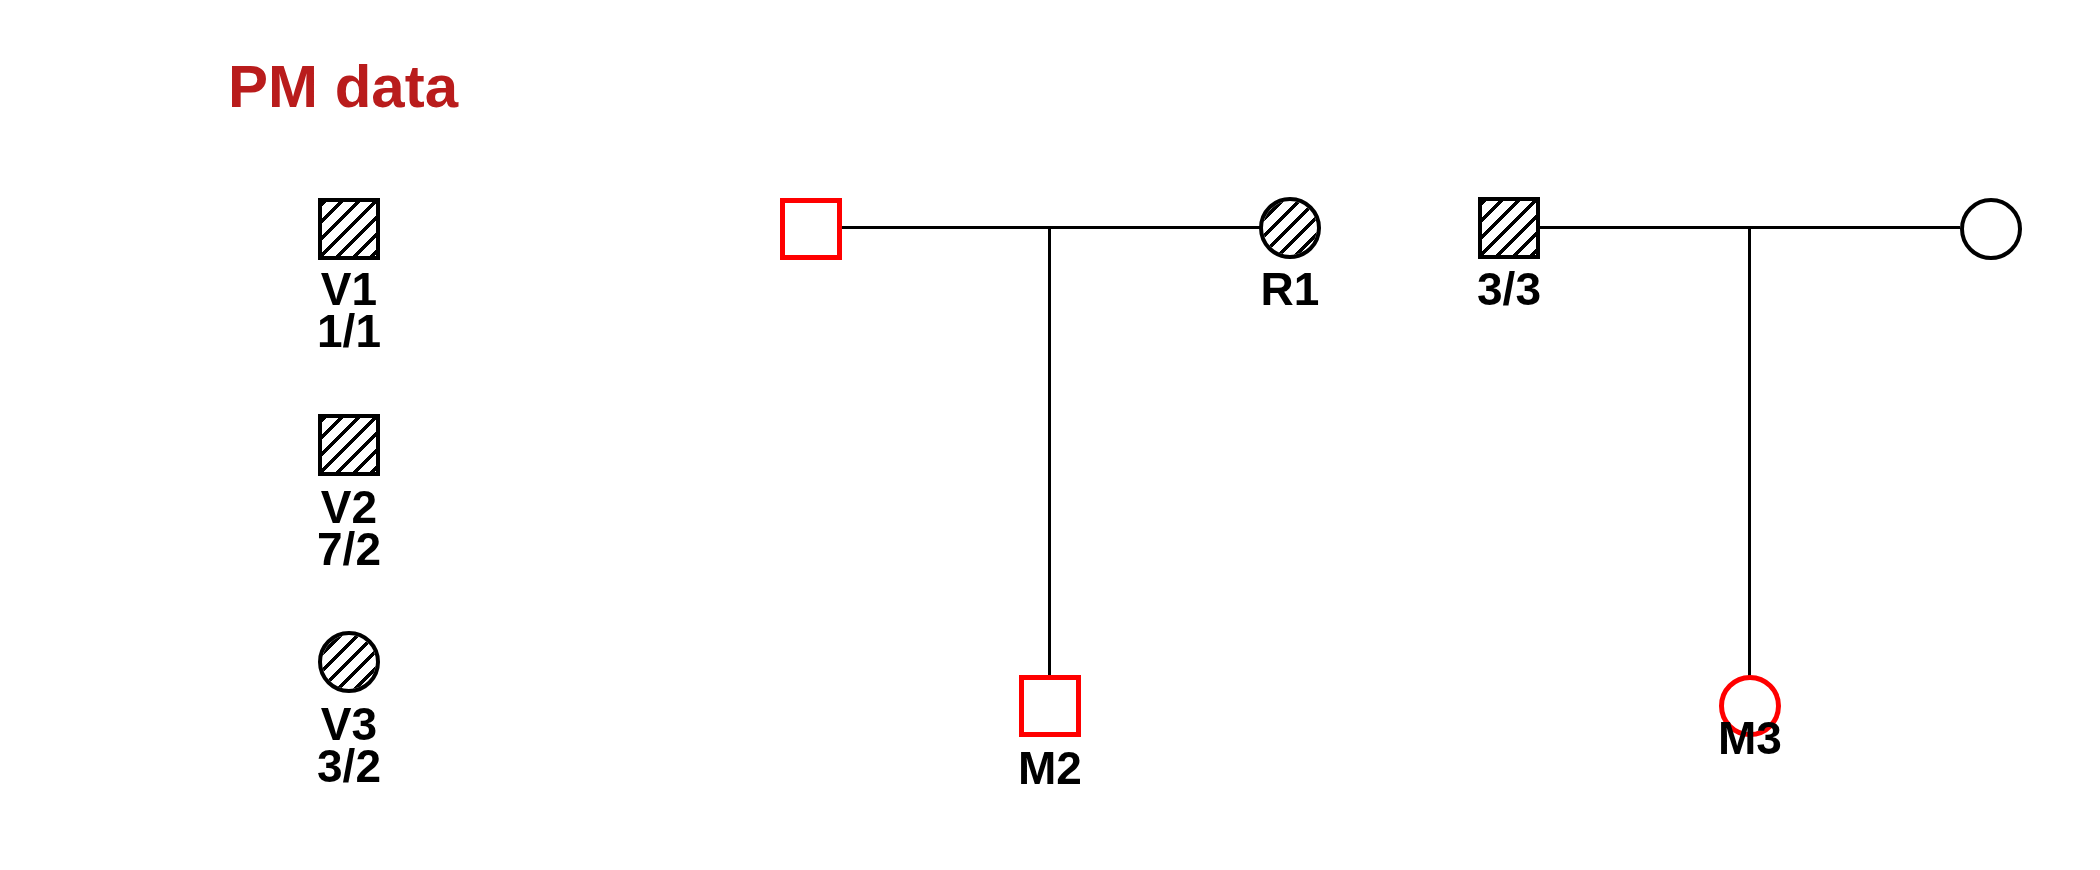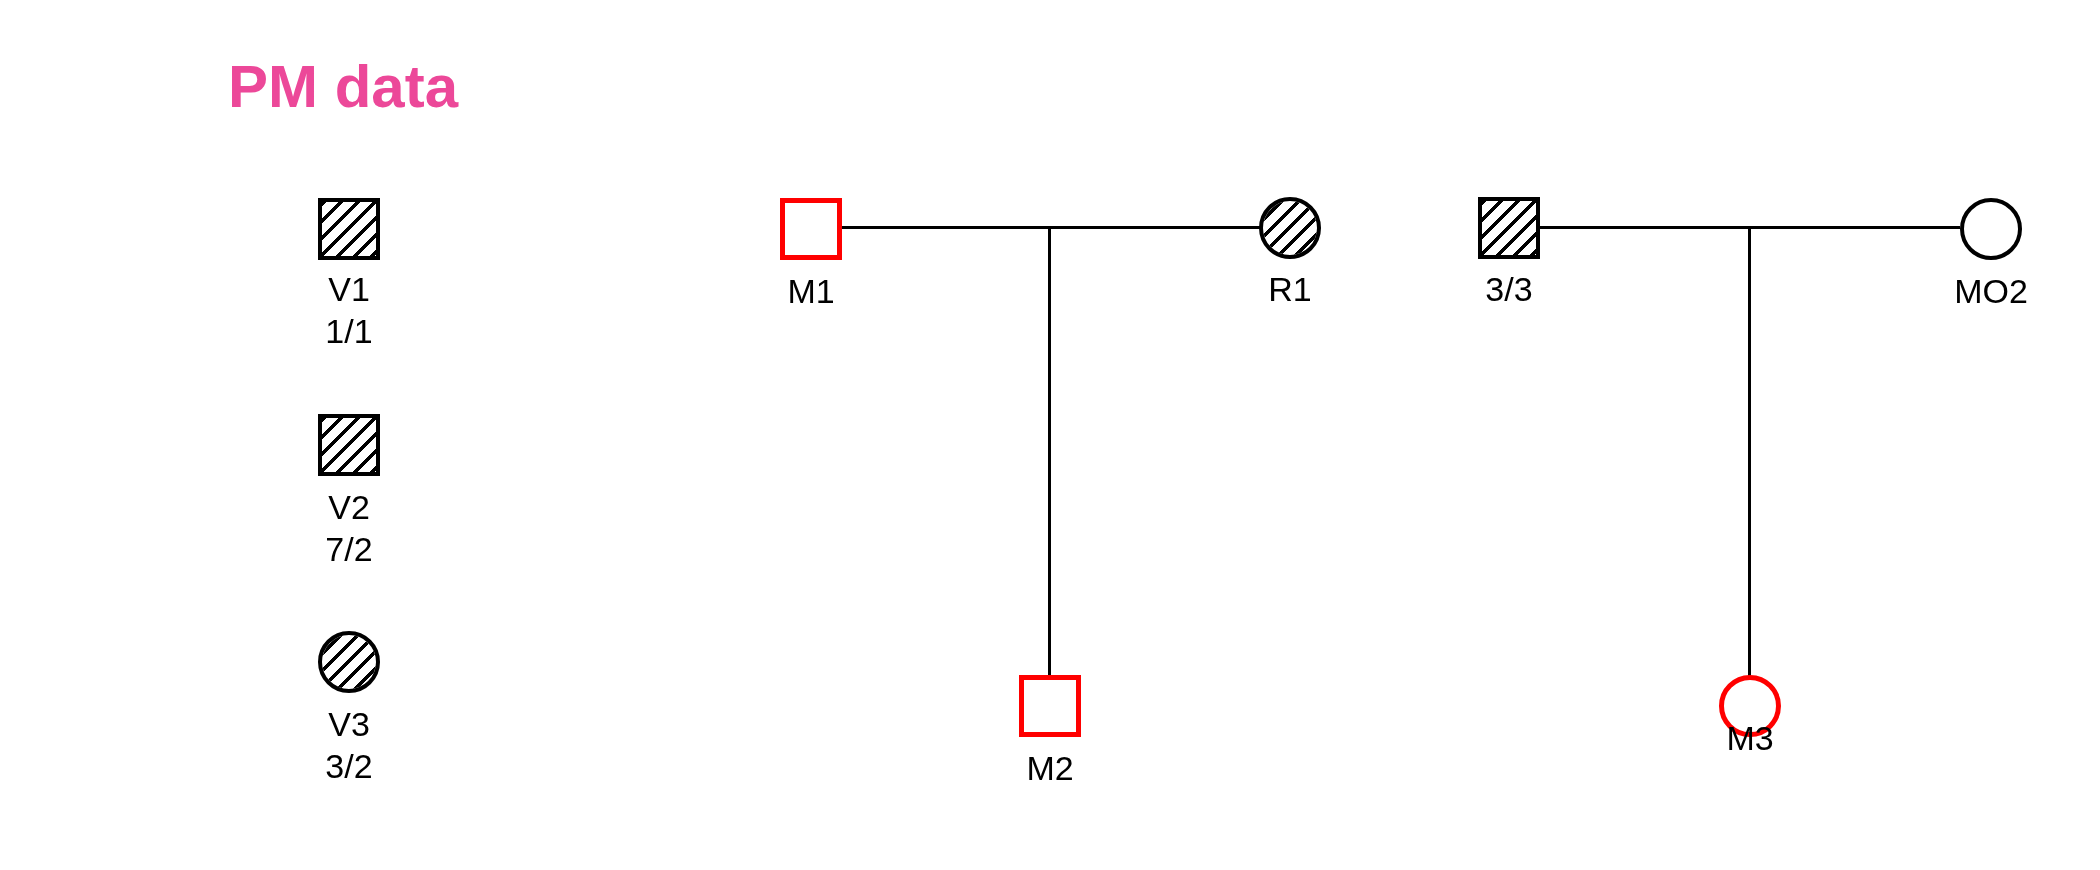--- a/index.html
+++ b/index.html
@@ -15,21 +15,21 @@
     font-family: "Liberation Sans", sans-serif;
     overflow: hidden;
   }
   .panel-title {
     position: absolute;
     width: 400px;
     text-align: center;
     font-size: 60px;
     line-height: 62px;
     font-weight: bold;
-    color: #ec4899;
+    color: #b91c1c;
     white-space: nowrap;
   }
   .sym {
     position: absolute;
     box-sizing: border-box;
     width: 62px;
     height: 62px;
     background-color: #ffffff;
   }
   .square { border-radius: 0; }
@@ -51,24 +51,25 @@
   }
   .vline {
     position: absolute;
     width: 3px;
     background: #000000;
   }
   .sym-label {
     position: absolute;
     width: 200px;
     text-align: center;
-    font-size: 34px;
+    font-size: 46px;
     line-height: 42px;
     color: #000000;
     white-space: nowrap;
+    font-weight: bold;
   }
 </style>
 </head>
 <body>
 
 <div class="canvas">
 
   <div class="panel-title" style="left:143px; top:56px;">PM data</div>
 
   <div class="sym square black-outline hatched" style="left:318px; top:198px;"></div>
@@ -86,45 +87,39 @@
   <div class="sym circle black-outline hatched" style="left:318px; top:631px;"></div>
   <div class="sym-label" style="left:249px; top:703px;">
     <div>V3</div>
     <div>3/2</div>
   </div>
 
   <div class="hline" style="left:842px; top:226px; width:418px;"></div>
   <div class="vline" style="left:1048px; top:227px; height:448px;"></div>
 
   <div class="sym square red-outline" style="left:780px; top:198px;"></div>
-  <div class="sym-label" style="left:711px; top:270px;">
-    <div>M1</div>
-  </div>
 
   <div class="sym circle black-outline hatched" style="left:1259px; top:197px;"></div>
   <div class="sym-label" style="left:1190px; top:268px;">
     <div>R1</div>
   </div>
 
   <div class="sym square red-outline" style="left:1019px; top:675px;"></div>
   <div class="sym-label" style="left:950px; top:747px;">
     <div>M2</div>
   </div>
 
   <div class="hline" style="left:1540px; top:226px; width:420px;"></div>
   <div class="vline" style="left:1748px; top:227px; height:449px;"></div>
 
   <div class="sym square black-outline hatched" style="left:1478px; top:197px;"></div>
   <div class="sym-label" style="left:1409px; top:268px;">
     <div>3/3</div>
   </div>
 
   <div class="sym circle black-outline" style="left:1960px; top:198px;"></div>
-  <div class="sym-label" style="left:1891px; top:270px;">
-    <div>MO2</div>
-  </div>
 
   <div class="sym circle red-outline" style="left:1719px; top:675px;"></div>
   <div class="sym-label" style="left:1650px; top:717px;">
     <div>M3</div>
   </div>
 
 </div>
 
 </body></html>

